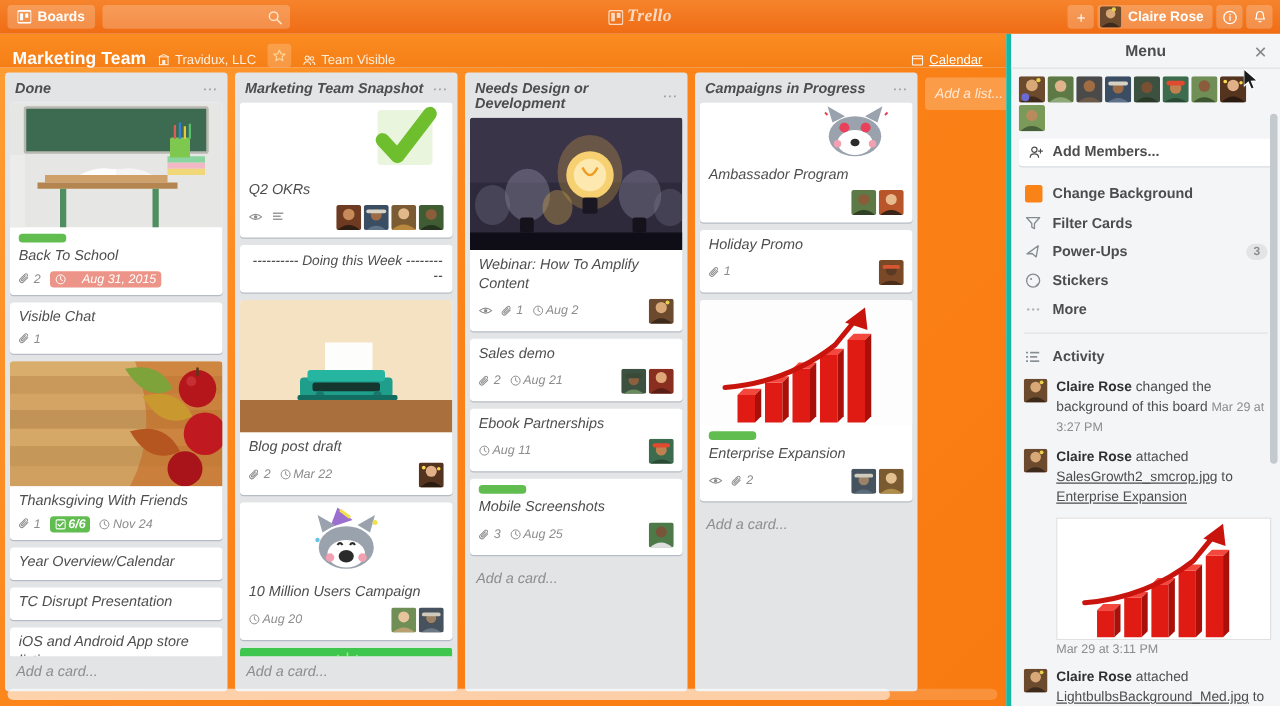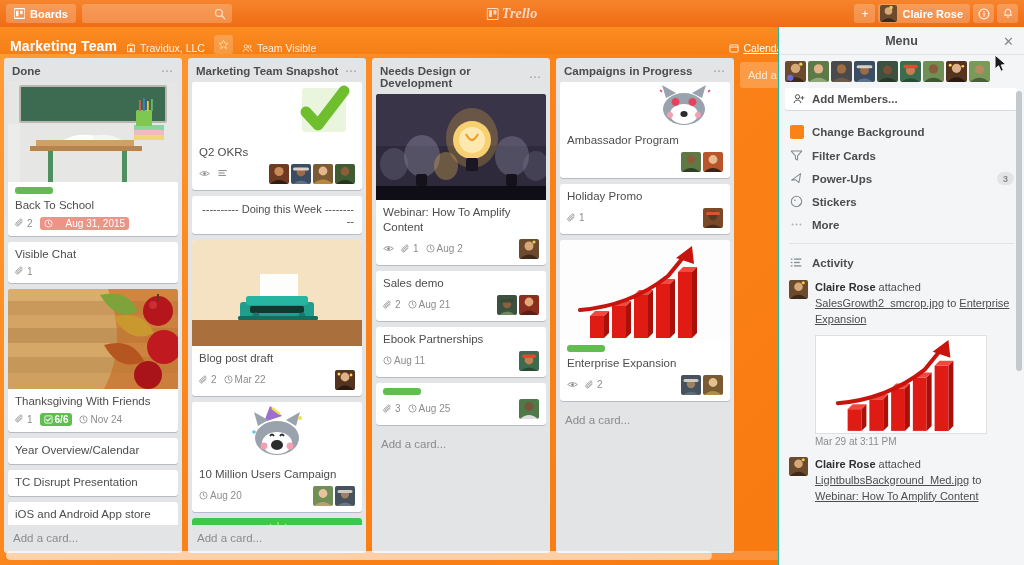--- a/index.html
+++ b/index.html
@@ -65,21 +65,21 @@
   }
   .bb-right { margin-left: auto; display: flex; align-items: center; gap: 4px; margin-right: 228px; padding-left: 12px; }
   .bb-cal { color: #fff; text-decoration: underline; font-size: 10.5px; cursor: pointer; }
 
   
   .canvas {
     position: absolute; top: 54px; left: 0; width: 806px; height: 511px;
     background: linear-gradient(135deg, #ff9c33 0%, #fb8319 45%, #f87a10 100%);
     overflow: hidden;
   }
-  .lists { position: absolute; top: 0; left: 0; display: flex; gap: 6px; padding: 4px 4px 0 4px; }
+  .lists { position: absolute; top: 0; left: 0; display: flex; gap: 6px; padding: 4px 4px 0 4px; font-style: italic; }
   .list {
     width: 178px; background: #e2e4e6; border-radius: 3px;
     display: flex; flex-direction: column; max-height: 495px;
   }
   .list-header {
     display: flex; align-items: center; padding: 7px 8px 5px 8px;
   }
   .list-title { font-size: 11.5px; font-weight: bold; color: #4d4d4d; flex: 1; cursor: pointer; }
   .list-menu { color: #999; font-size: 12px; letter-spacing: 1px; cursor: pointer; line-height: 6px; }
   .cards { padding: 0 4px; overflow: hidden; }
@@ -114,22 +114,22 @@
   .hscroll {
     position: absolute; left: 6px; bottom: 5px; width: 792px; height: 9px;
     background: rgba(255,255,255,0.18); border-radius: 5px;
   }
   .hscroll-thumb {
     width: 706px; height: 9px; background: rgba(255,255,255,0.55); border-radius: 5px;
   }
 
   
   .sidebar {
-    position: absolute; top: 27px; right: 0; width: 246px; height: 538px;
-    background: #f4f5f7; border-left: 1px solid #14b8a6; z-index: 36;
+    position: absolute; top: 27px; right: 0; width: 219px; height: 538px;
+    background: #f4f5f7; border-left: 4px solid #14b8a6; z-index: 36;
     display: flex; flex-direction: column; overflow: hidden;
   }
   .sb-header {
     height: 28px; display: flex; align-items: center; justify-content: center;
     position: relative; border-bottom: 1px solid #e2e2e2; background: #f4f5f7;
   }
   .sb-header h2 { font-size: 12.5px; color: #4d4d4d; font-weight: bold; }
   .sb-close { position: absolute; right: 10px; top: 7px; color: #888; font-size: 13px; cursor: pointer; }
   .sb-scroll { flex: 1; overflow: hidden; position: relative; }
   .sb-members { display: flex; flex-wrap: wrap; gap: 2px; padding: 6px 6px 4px 6px; }
@@ -688,20 +688,21 @@
                     <path d="M1 20 Q10 13 19 20 Z" fill="#2a4a36"></path>
                   </svg>
                 </span>
               </div>
             </div>
           </div>
 
           <div class="card">
             <div class="card-body">
               <div class="card-label"></div>
+              <div class="card-title">Mobile Screenshots</div>
               <div class="card-meta">
                 <span class="badge">
                   <svg width="10" height="10" viewBox="0 0 16 16">
                     <path d="M11.5 6.5 L6 12a2.8 2.8 0 0 1-4-4l6-6a2 2 0 0 1 2.8 2.8L5 10.5a1.1 1.1 0 0 1-1.5-1.5L8.5 4" fill="none" stroke="#8c8c8c" stroke-width="1.3" stroke-linecap="round"></path>
                   </svg>
                   <span>3</span>
                 </span>
                 <span class="badge">
                   <svg width="9" height="9" viewBox="0 0 16 16">
                     <circle cx="8" cy="8" r="6.4" fill="none" stroke="#8c8c8c" stroke-width="1.4"></circle>
@@ -978,20 +979,31 @@
             <rect x="5" y="3" width="9" height="1.6" fill="#838c91"></rect>
             <rect x="1" y="7.2" width="2" height="1.6" fill="#838c91"></rect>
             <rect x="5" y="7.2" width="7" height="1.6" fill="#838c91"></rect>
             <rect x="1" y="11.4" width="2" height="1.6" fill="#838c91"></rect>
             <rect x="5" y="11.4" width="9" height="1.6" fill="#838c91"></rect>
           </svg>
         </span>
         <span>Activity</span>
       </div>
 
+      <div class="activity-item">
+        <svg class="av" viewBox="0 0 20 20">
+          <rect width="20" height="20" fill="#6b4a2e"></rect>
+            <circle cx="10" cy="7" r="4.5" fill="#d8a877"></circle>
+          <path d="M1 20 Q10 11 19 20 Z" fill="#3d2a1a"></path>
+            <circle cx="15" cy="3" r="1.6" fill="#e9d04a"></circle>
+        </svg>
+        <div class="activity-text">
+          <b>Claire Rose</b><span> changed the background of this board </span><span class="activity-time">Mar 29 at 3:27 PM</span>
+        </div>
+      </div>
 
       <div class="activity-item">
         <svg class="av" viewBox="0 0 20 20">
           <rect width="20" height="20" fill="#6b4a2e"></rect>
             <circle cx="10" cy="7" r="4.5" fill="#d8a877"></circle>
           <path d="M1 20 Q10 11 19 20 Z" fill="#3d2a1a"></path>
             <circle cx="15" cy="3" r="1.6" fill="#e9d04a"></circle>
         </svg>
         <div class="activity-text">
           <b>Claire Rose</b><span> attached </span><a href="#">SalesGrowth2_smcrop.jpg</a><span> to </span><a href="#">Enterprise Expansion</a>

